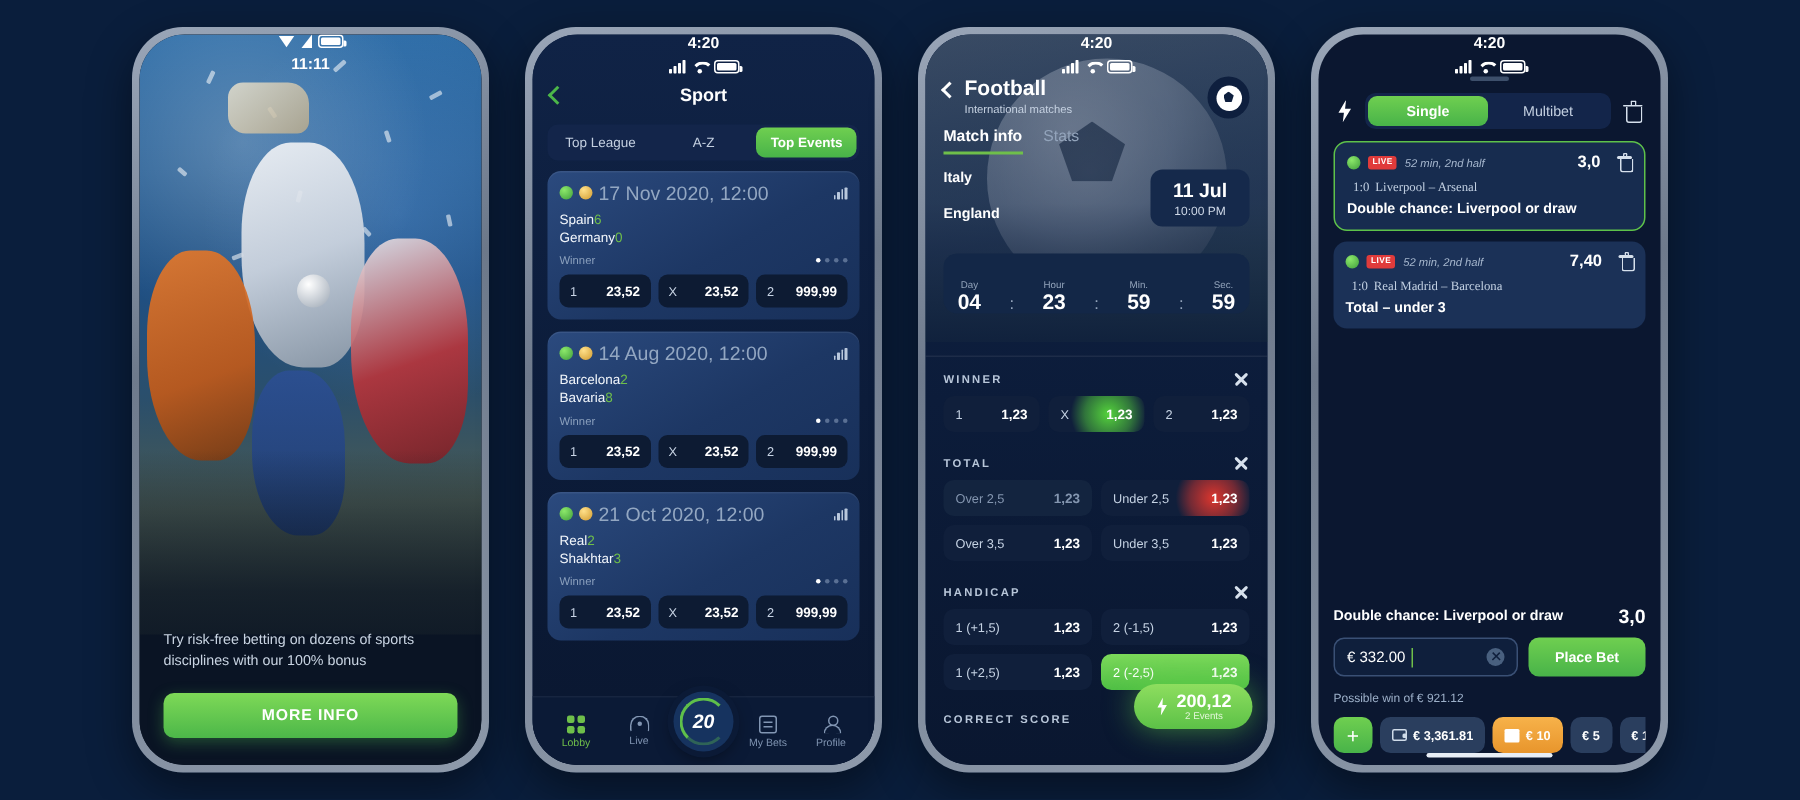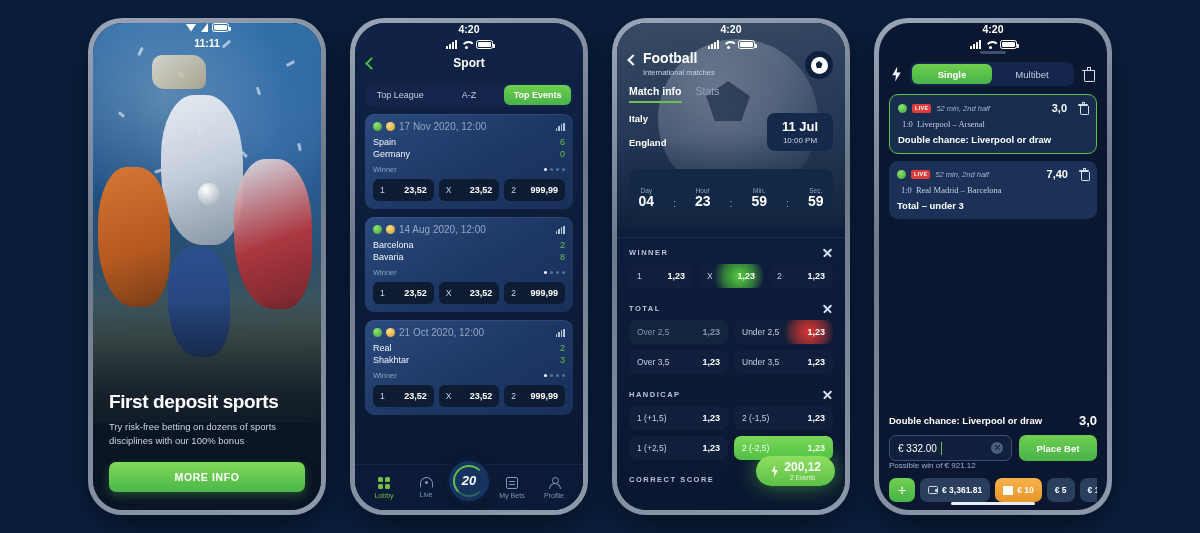--- a/index.html
+++ b/index.html
@@ -92,25 +92,25 @@
   .list2 { padding: 7px 10px 0; display:flex; flex-direction:column; gap:8px; }
   .match-card {
     background: linear-gradient(150deg,#2b4a7e 0%,#1d3764 55%,#18305a 100%);
     border-radius: 9px; padding: 7px 8px 8px; position:relative;
     box-shadow: inset 0 1px 0 rgba(255,255,255,.07);
   }
   .mc-top { display:flex; align-items:center; gap:4px; margin-bottom:5px; }
   .dot-ic { width:9px; height:9px; border-radius:50%; flex:0 0 auto; }
   .dot-green { background: radial-gradient(circle at 35% 30%, #8ce86a, #3f9d3c); }
   .dot-gold { background: radial-gradient(circle at 35% 30%, #ffe08a, #d19a2e); }
-  .mc-date { color:#93a7c2; font-size:10px; }
+  .mc-date { color:#93a7c2; font-size:13px; }
   .mc-chart { margin-left:auto; display:flex; align-items:flex-end; gap:1px; height:8px; }
   .mc-chart i { width:1.6px; background:#b9c8dd; display:block; border-radius:.5px; }
   .mc-chart i:nth-child(1){height:3px}.mc-chart i:nth-child(2){height:5px}.mc-chart i:nth-child(3){height:7px}.mc-chart i:nth-child(4){height:8px}
-  .team-row { display:flex; justify-content:space-between; align-items:center; margin: 2px 0; }
+  .team-row { display:flex; align-items:center; margin: 2px 0; }
   .team-name { color:#f2f6fb; font-size:9px; }
   .team-score { color:#6fbf4a; font-size:9px; }
   .mc-mkt { display:flex; align-items:center; margin: 6px 0 5px; }
   .mc-mkt span { color:#8ba0bd; font-size:7.5px; }
   .pager { margin-left:auto; display:flex; gap:3px; align-items:center; }
   .pager i { width:3px;height:3px;border-radius:50%;background:#5a7094;display:block; }
   .pager i.on { background:#fff; }
   .odds-row { display:flex; gap:5px; }
   .odd {
     flex:1; height:22px; background:#0d1b33; border-radius:6px;
@@ -247,21 +247,21 @@
     flex:1; height:26px; border:1px solid #3a5075; border-radius:7px; background:#0f1f3c;
     display:flex; align-items:center; padding: 0 8px; position:relative;
   }
   .stake-input .val { color:#fff; font-size:10px; }
   .caret { width:1.2px; height:13px; background:#6fbf4a; margin-left:4px; }
   .clear-x { margin-left:auto; width:12px;height:12px;border-radius:50%;background:#49607f; position:relative; }
   .clear-x::before,.clear-x::after{content:"";position:absolute;left:2.5px;top:5.4px;width:7px;height:1.3px;background:#0f1f3c;}
   .clear-x::before{transform:rotate(45deg)}.clear-x::after{transform:rotate(-45deg)}
   .place-btn { width:78px; height:26px; border-radius:7px; background: linear-gradient(180deg,#6fcf50 0%,#48b349 100%);
     display:flex; align-items:center; justify-content:center; color:#fff; font-size:9.5px; font-weight:bold; }
-  .poss { color:#9db0c9; font-size:8px; margin: 0 0 8px; }
+  .poss { color:#9db0c9; font-size:8px; margin: 10px 0 8px; }
   .chips { display:flex; gap:5px; align-items:center; overflow:hidden; }
   .chip { height:24px; border-radius:7px; background:#2a3e5e; display:flex; align-items:center; gap:4px; padding: 0 8px;
     color:#fff; font-size:8.5px; font-weight:bold; flex:0 0 auto; }
   .chip.add { background: linear-gradient(180deg,#6fcf50 0%,#48b349 100%); width:26px; padding:0; justify-content:center; font-size:14px; font-weight:normal; }
   .chip.gift { background: linear-gradient(180deg,#f7b24a 0%,#e8952c 100%); }
   .wallet-ic { width:10px;height:8px;border:1.4px solid #cfdbe9;border-radius:1.5px;position:relative;flex:0 0 auto; }
   .wallet-ic::after{content:"";position:absolute;right:-1px;top:2px;width:3px;height:3px;background:#cfdbe9;border-radius:1px;}
   .gift-ic { width:10px;height:9px; position:relative; flex:0 0 auto; }
   .gift-ic::before{content:"";position:absolute;inset:2px 0 0 0;background:#fff;border-radius:1px;}
   .gift-ic::after{content:"";position:absolute;left:0;top:0;width:10px;height:3px;background:#fff;border-radius:1px;}
@@ -299,21 +299,20 @@
           <span class="wifi-fill"></span>
           <span class="tri"></span>
           <span class="batt">
               <i></i>
             </span>
         </div>
         <span>11:11</span>
       </div>
 
       <div class="promo-text">
-        <div class="promo-title">First deposit sports</div>
         <div class="promo-sub">Try risk-free betting on dozens of sports disciplines with our 100% bonus</div>
         <div class="btn-green">MORE INFO</div>
       </div>
     </div>
   </div>
 
   <div class="phone p2">
     <div class="screen">
       <div class="dark">
 

